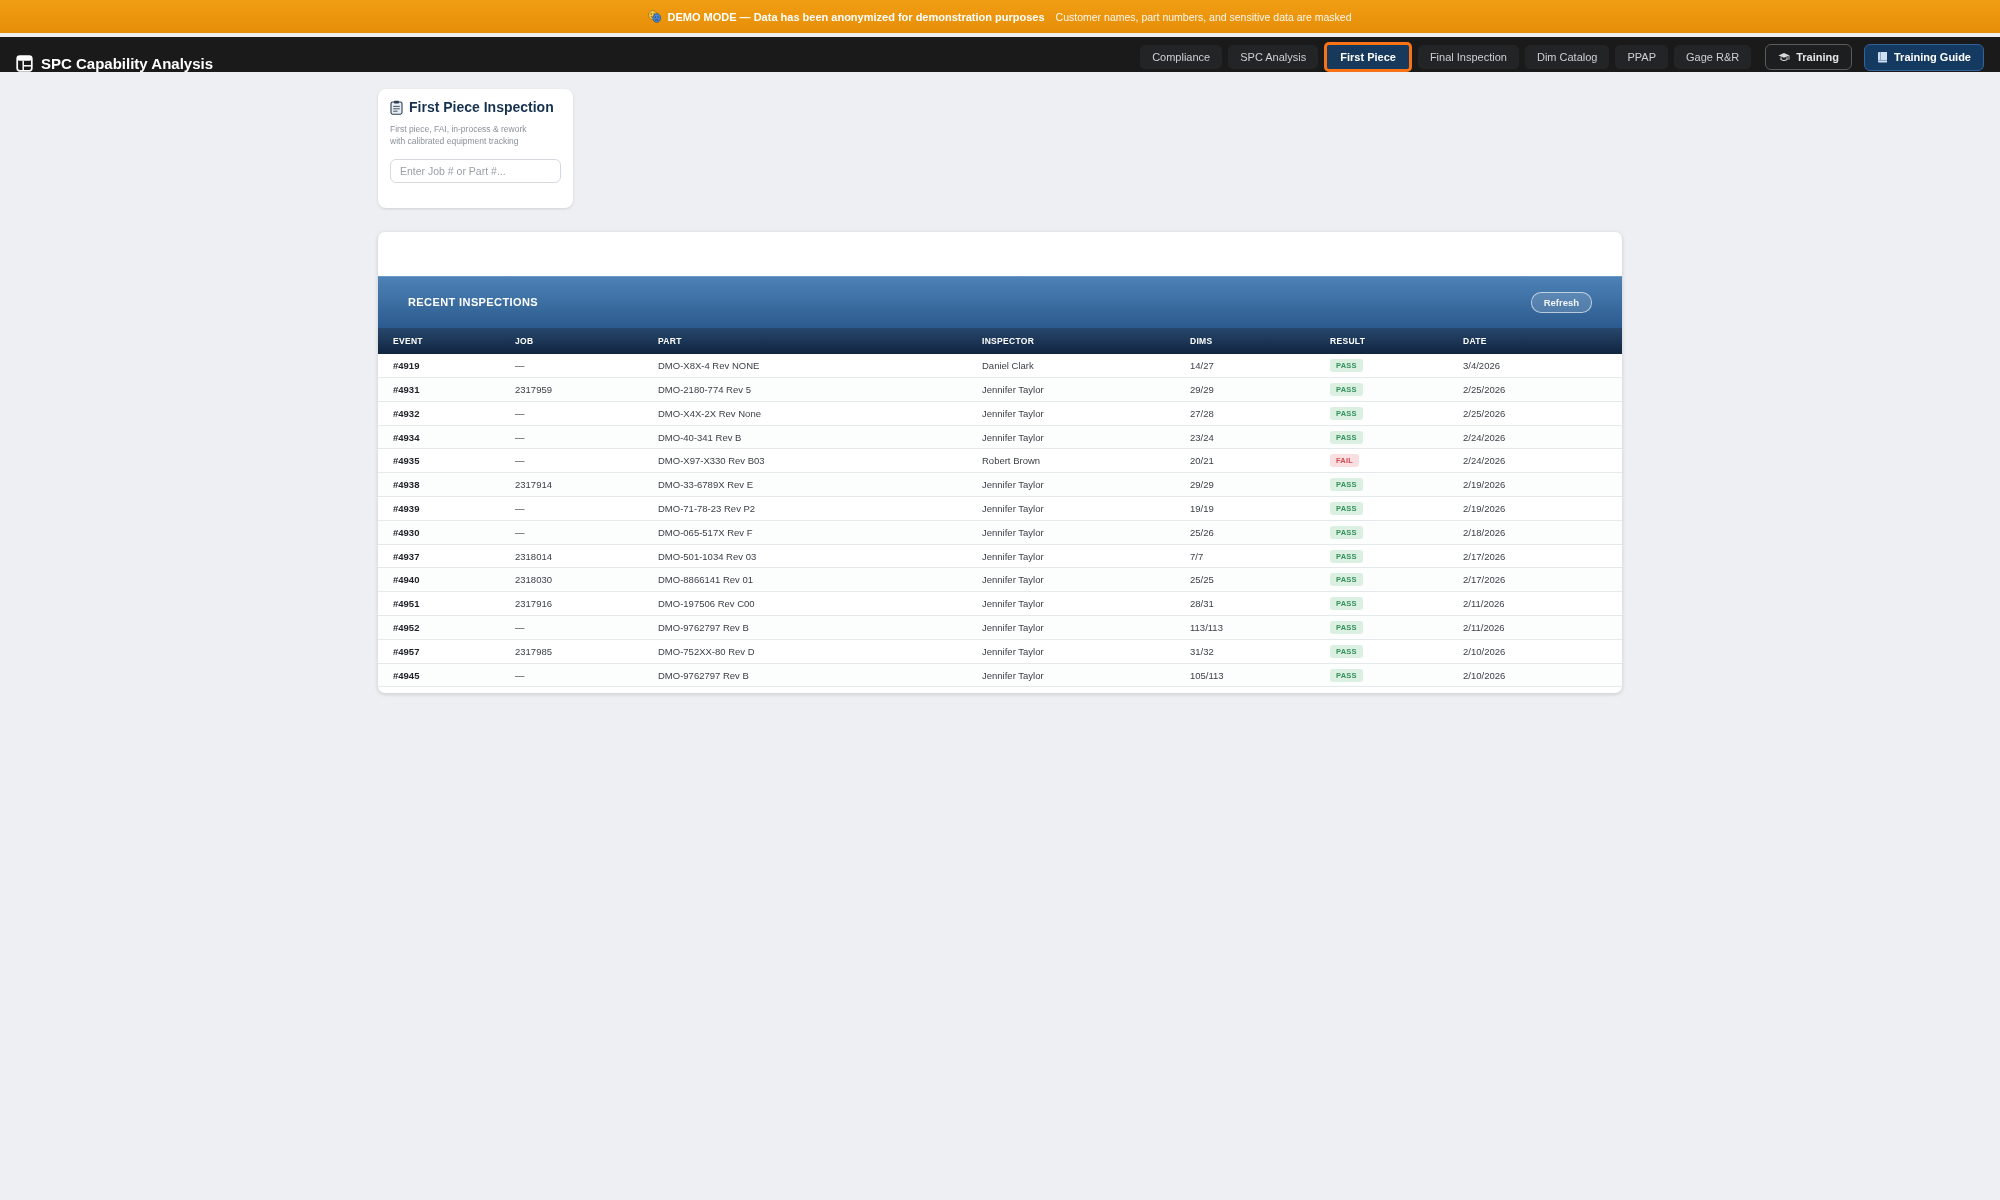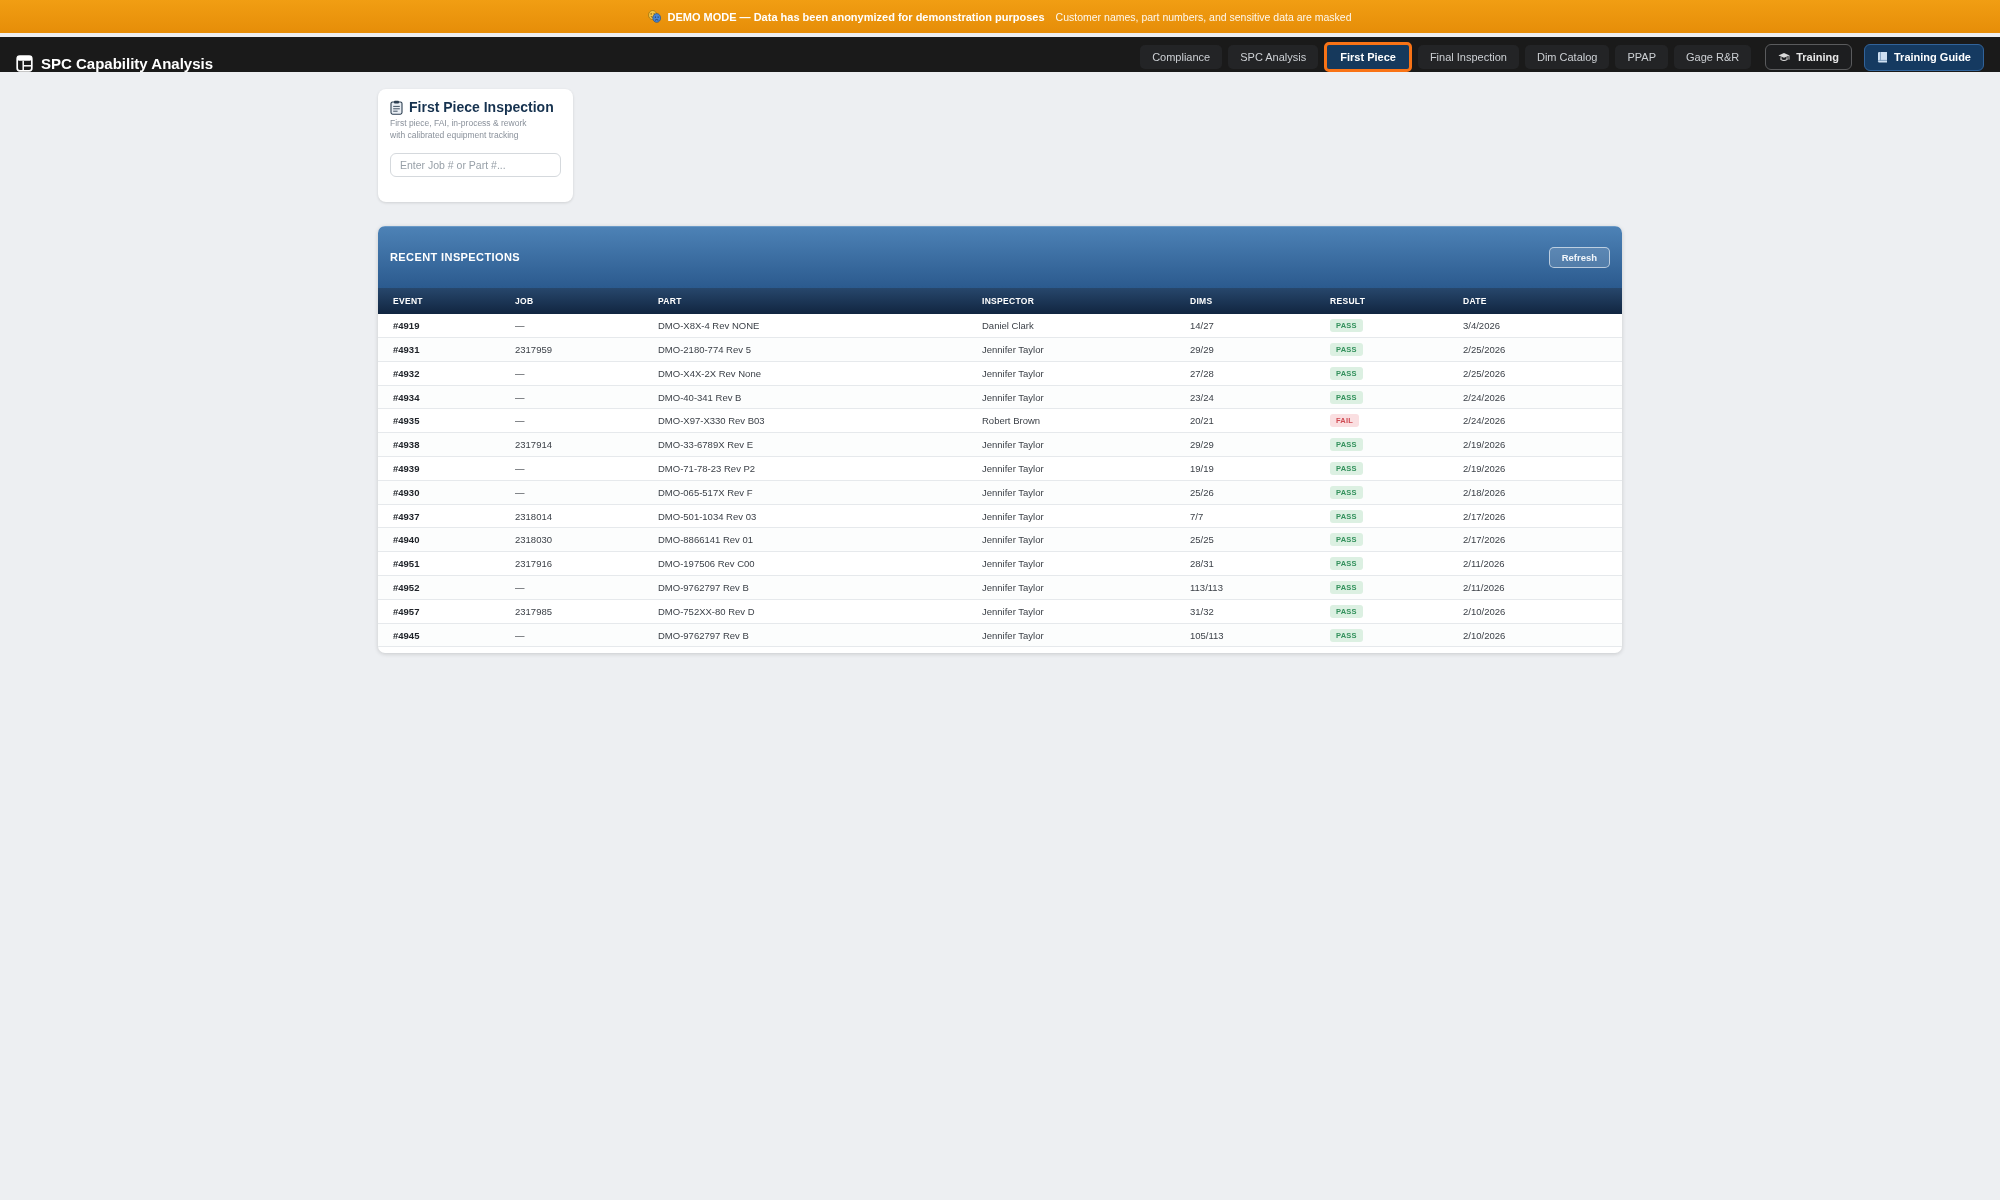--- a/index.html
+++ b/index.html
@@ -26,34 +26,34 @@
   .pill-btn.training { border:1px solid #5a5b5d; background:#1d1e20; color:#e7e7e7; margin-left:8px; }
   .pill-btn.guide { border:1px solid #31639a; background:#153a61; color:#fff; margin-left:6px; }
 
   
   .content { width:1244px; margin:17px auto 0; }
 
   .card { width:195px; min-height:90px; background:#fff; border-radius:8px;
           box-shadow:0 1px 3px rgba(0,0,0,.13); padding:10px 12px 25px; }
   .card-title-row { display:flex; align-items:center; gap:6px; }
   .card-title { font-size:14px; font-weight:bold; color:#16324f; }
-  .card-sub { font-size:8.5px; color:#8a919b; line-height:1.4; margin-top:3px; width:150px; }
+  .card-sub { font-size:8.5px; color:#8a919b; line-height:1.4; margin-top:9px; width:150px; }
   .card-input { margin-top:11px; width:100%; height:24px; border:1px solid #d5d9dd; border-radius:6px;
                 font-size:10.5px; padding:0 9px; color:#333; font-family:"Liberation Sans",sans-serif; }
   .card-input::placeholder { color:#98a0a8; }
 
   
   .panel { margin-top:24px; background:#fff; border-radius:7px; overflow:hidden;
            box-shadow:0 1px 4px rgba(0,0,0,.16); padding-bottom:6px; }
-  .panel-head { height:62px; background:linear-gradient(180deg,#4d82b6,#2b5a8e);
-                display:flex; align-items:center; padding:0 12px;
-                border-top:1px solid #6b9ac7; }
+  .panel-head { height:52px; background:linear-gradient(180deg,#4d82b6,#2b5a8e);
+                display:flex; align-items:center; padding:0 30px;
+                border-top:1px solid #6b9ac7;margin-top:44px; }
   .panel-title { color:#fff; font-weight:bold; font-size:11px; letter-spacing:.4px; }
   .refresh-btn { margin-left:auto; background:rgba(255,255,255,.14);
-                 border:1px solid rgba(255,255,255,.6); border-radius:5px; color:#f2f6fa;
+                 border:1px solid rgba(255,255,255,.6); border-radius:10px; color:#f2f6fa;
                  font-size:9.5px; font-weight:bold; padding:4px 12px; cursor:pointer; }
 
   table { width:100%; border-collapse:collapse; table-layout:fixed; }
   thead tr { background:linear-gradient(180deg,#27476c,#112540); }
   th { color:#fff; font-size:8.5px; font-weight:bold; text-align:left; letter-spacing:.3px;
        padding:0 0 0 15px; height:26px; }
   td { font-size:9.5px; color:#3c4148; padding:0 0 0 15px; height:23.8px;
        border-bottom:1px solid #e6e9ec; white-space:nowrap; overflow:hidden; }
   tbody tr:nth-child(even) td { background:#fcfdfd; }
   td.event { font-weight:bold; color:#20242a; }

